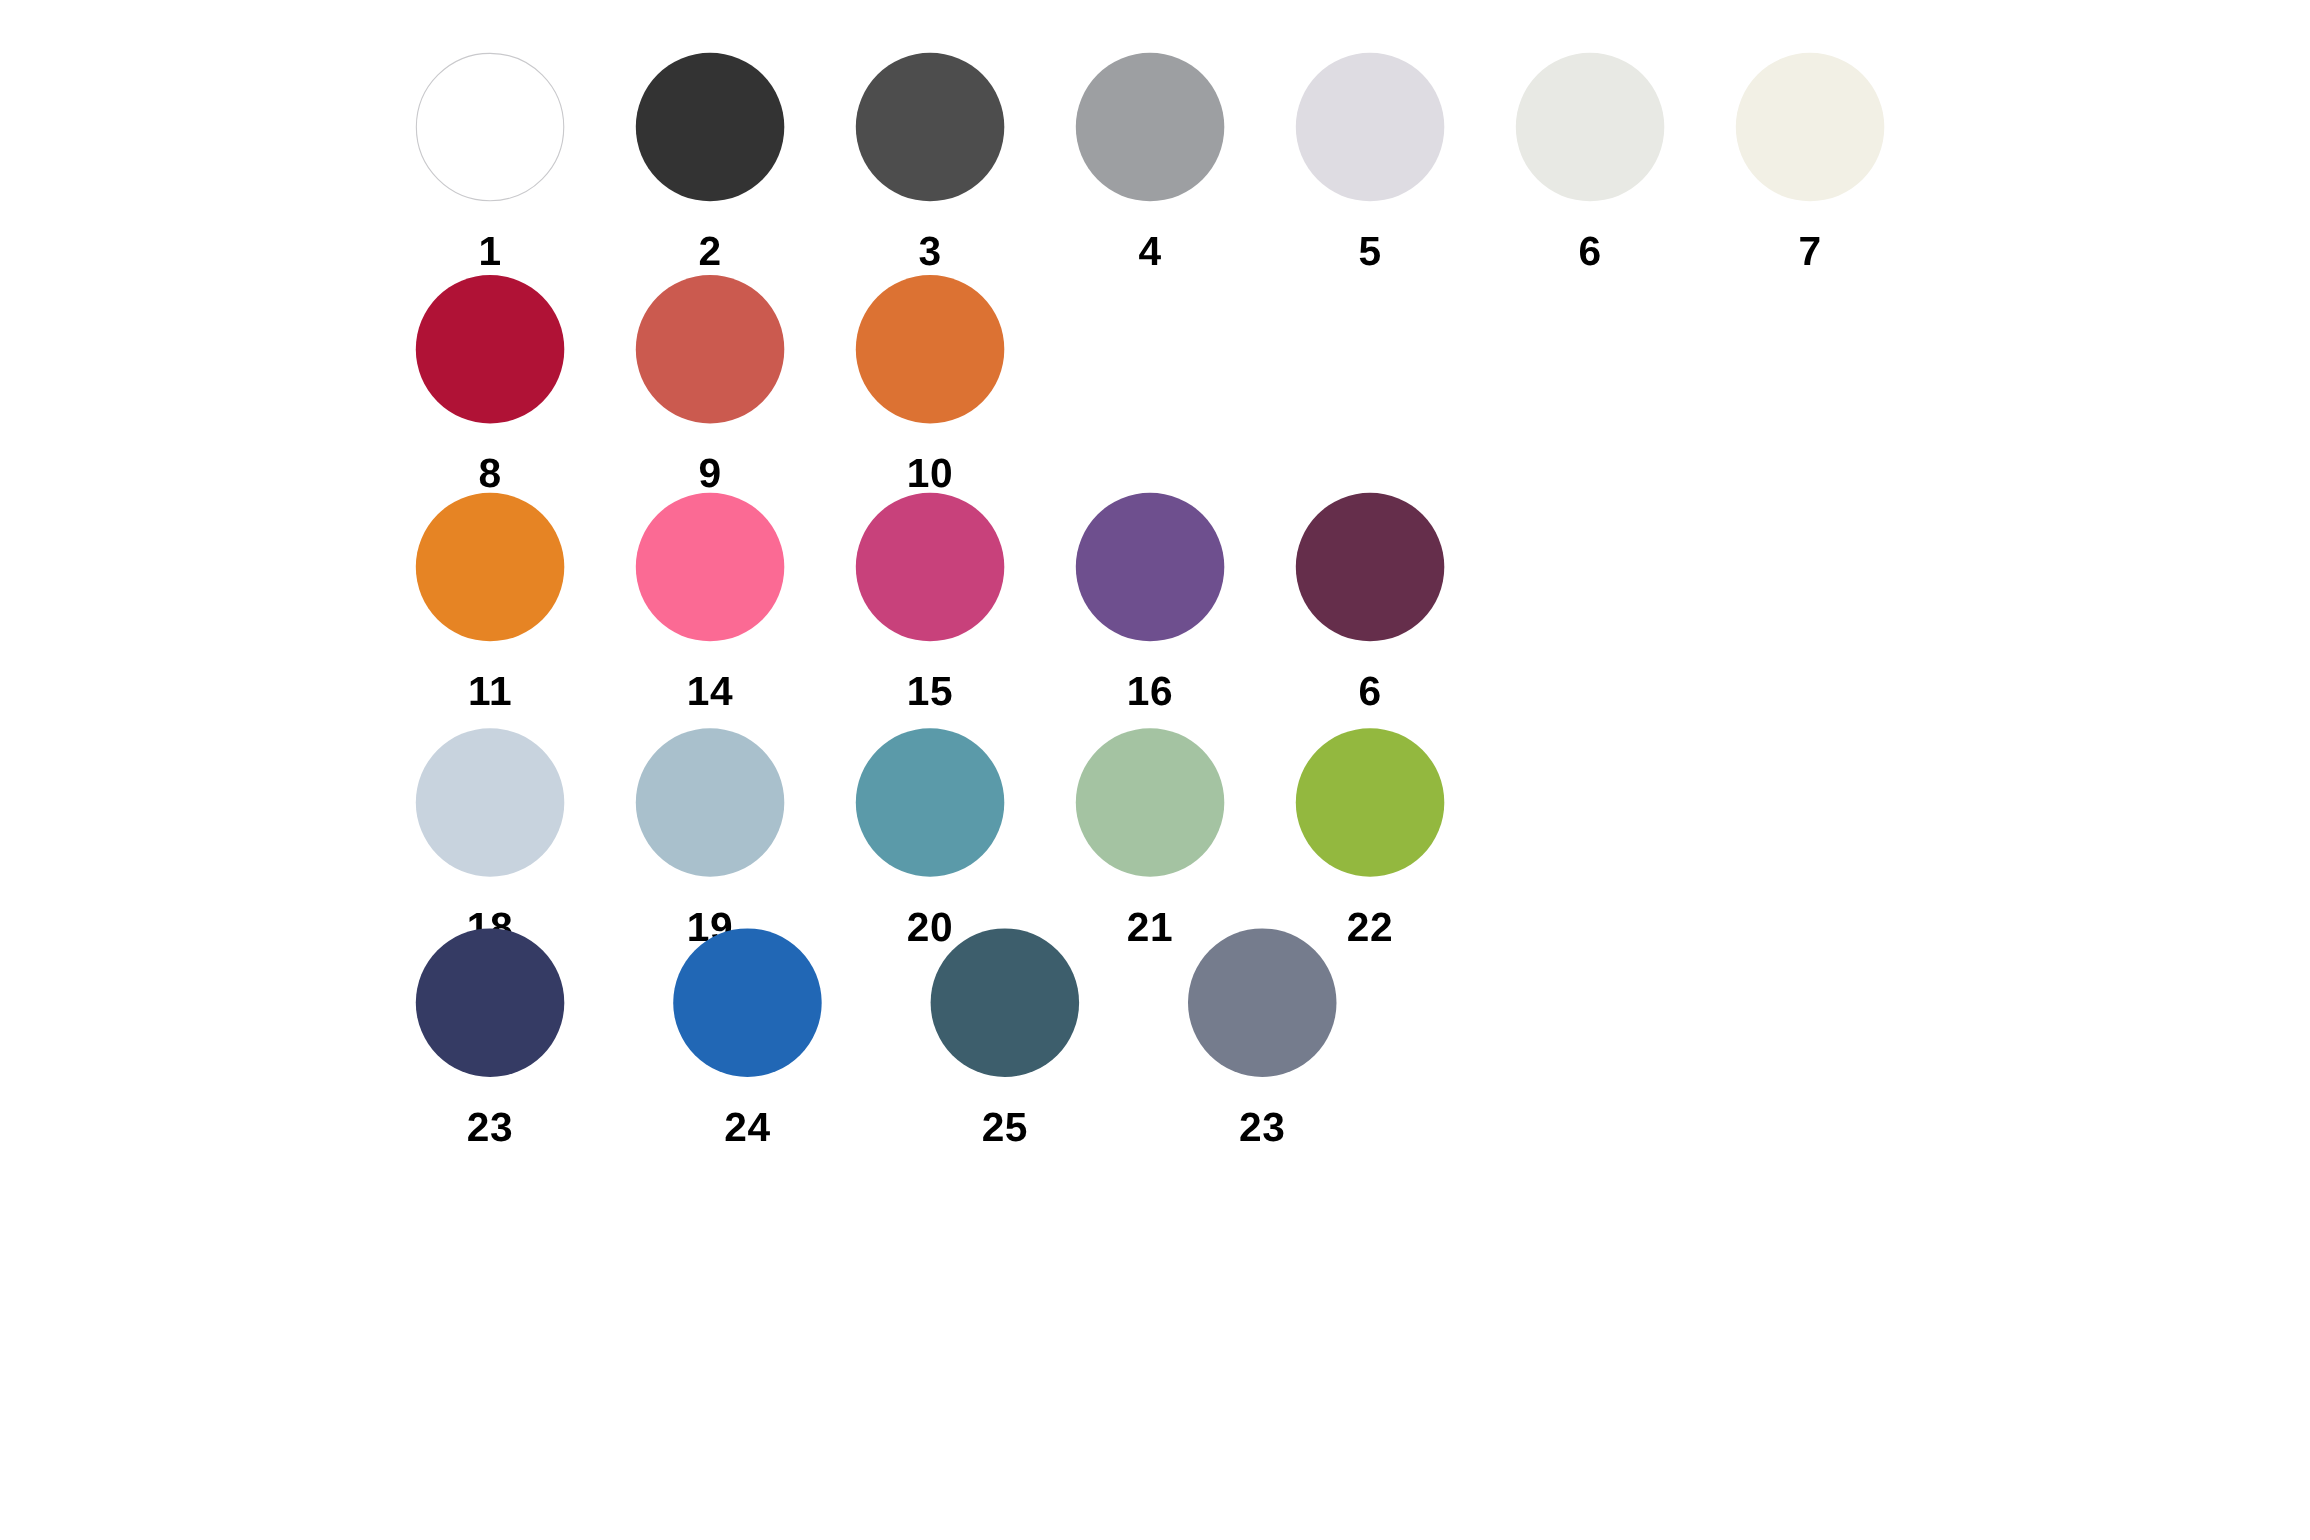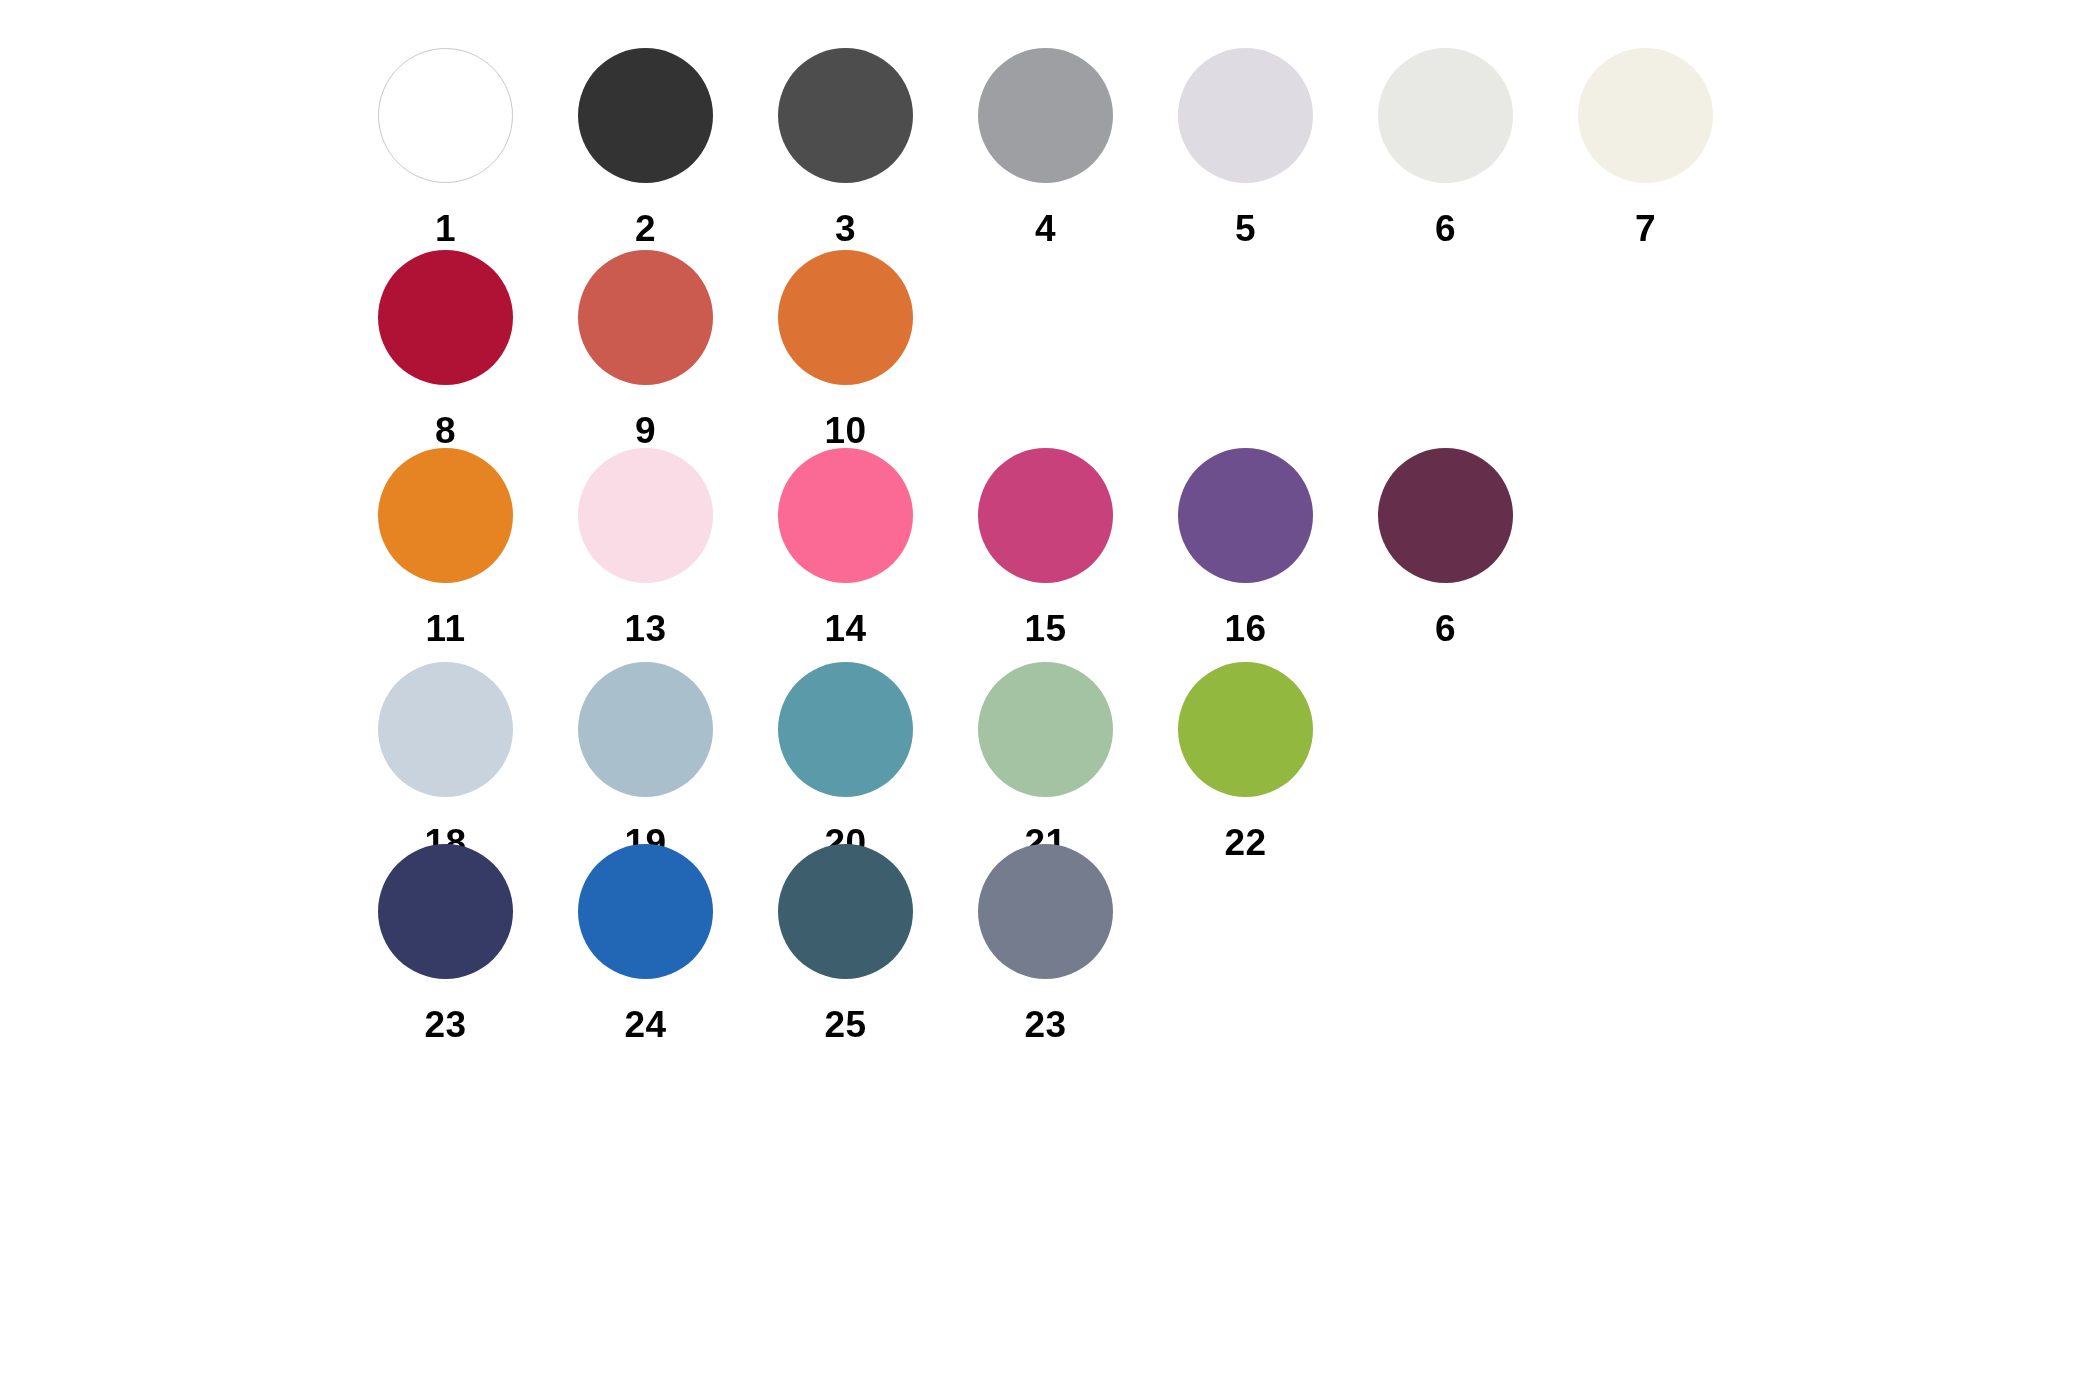--- a/index.html
+++ b/index.html
@@ -57,21 +57,21 @@
     color: #000000;
     line-height: 1;
     margin-top: 27px;
     letter-spacing: 0.5px;
   }
   
   .row-0 { top: 48px; }
   .row-1 { top: 250px; }
   .row-2 { top: 448px; }
   .row-3 { top: 662px; }
-  .row-4 { top: 844px; }
+  .row-4 { top: 844px; gap: 34px; }
 </style>
 </head>
 <body>
 
 <div id="palette-canvas">
     <div class="swatch-row row-0">
       <div class="swatch-cell">
         <div class="swatch-dot-wrap">
           <div class="swatch-dot has-outline" style="background: rgb(255, 255, 255); border-color: rgb(201, 201, 204);"></div>
         </div>
@@ -136,26 +136,20 @@
     </div>
     <div class="swatch-row row-2">
       <div class="swatch-cell">
         <div class="swatch-dot-wrap">
           <div class="swatch-dot" style="background: rgb(230, 132, 36);"></div>
         </div>
         <div class="swatch-label">11</div>
       </div>
       <div class="swatch-cell">
         <div class="swatch-dot-wrap">
-          <div class="swatch-dot" style="background: rgb(249, 220, 229);"></div>
-        </div>
-        <div class="swatch-label">13</div>
-      </div>
-      <div class="swatch-cell">
-        <div class="swatch-dot-wrap">
           <div class="swatch-dot" style="background: rgb(251, 106, 148);"></div>
         </div>
         <div class="swatch-label">14</div>
       </div>
       <div class="swatch-cell">
         <div class="swatch-dot-wrap">
           <div class="swatch-dot" style="background: rgb(200, 65, 123);"></div>
         </div>
         <div class="swatch-label">15</div>
       </div>

